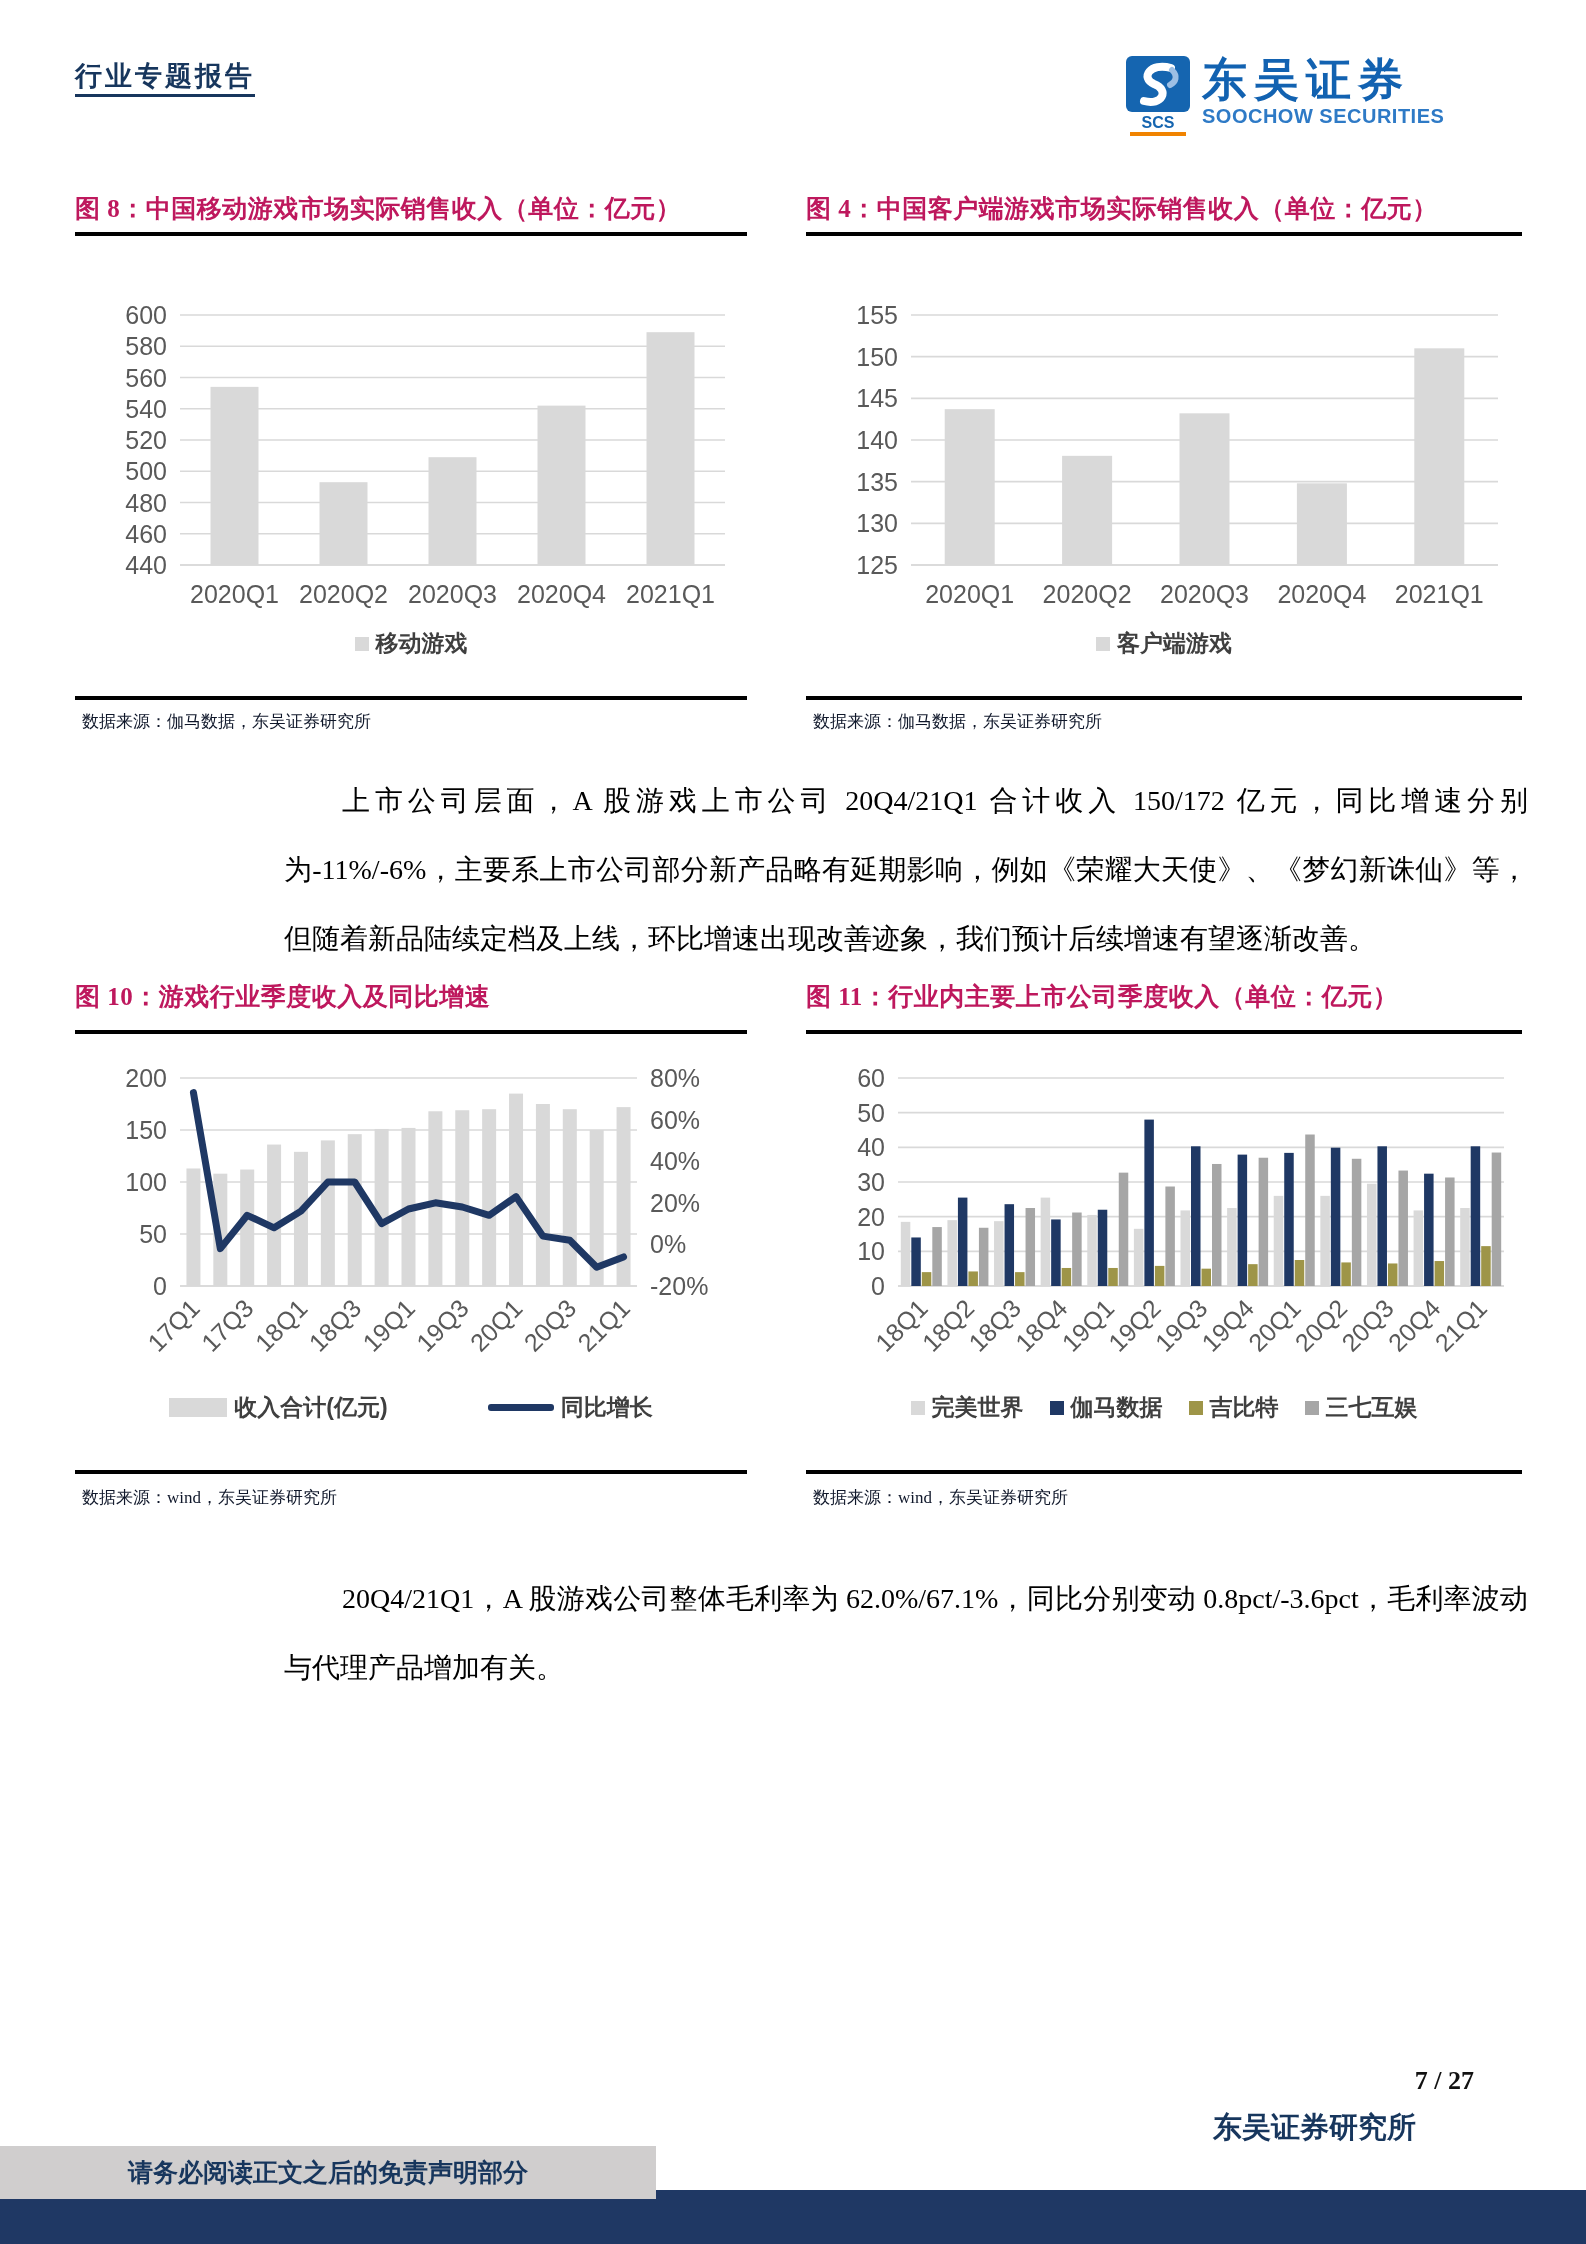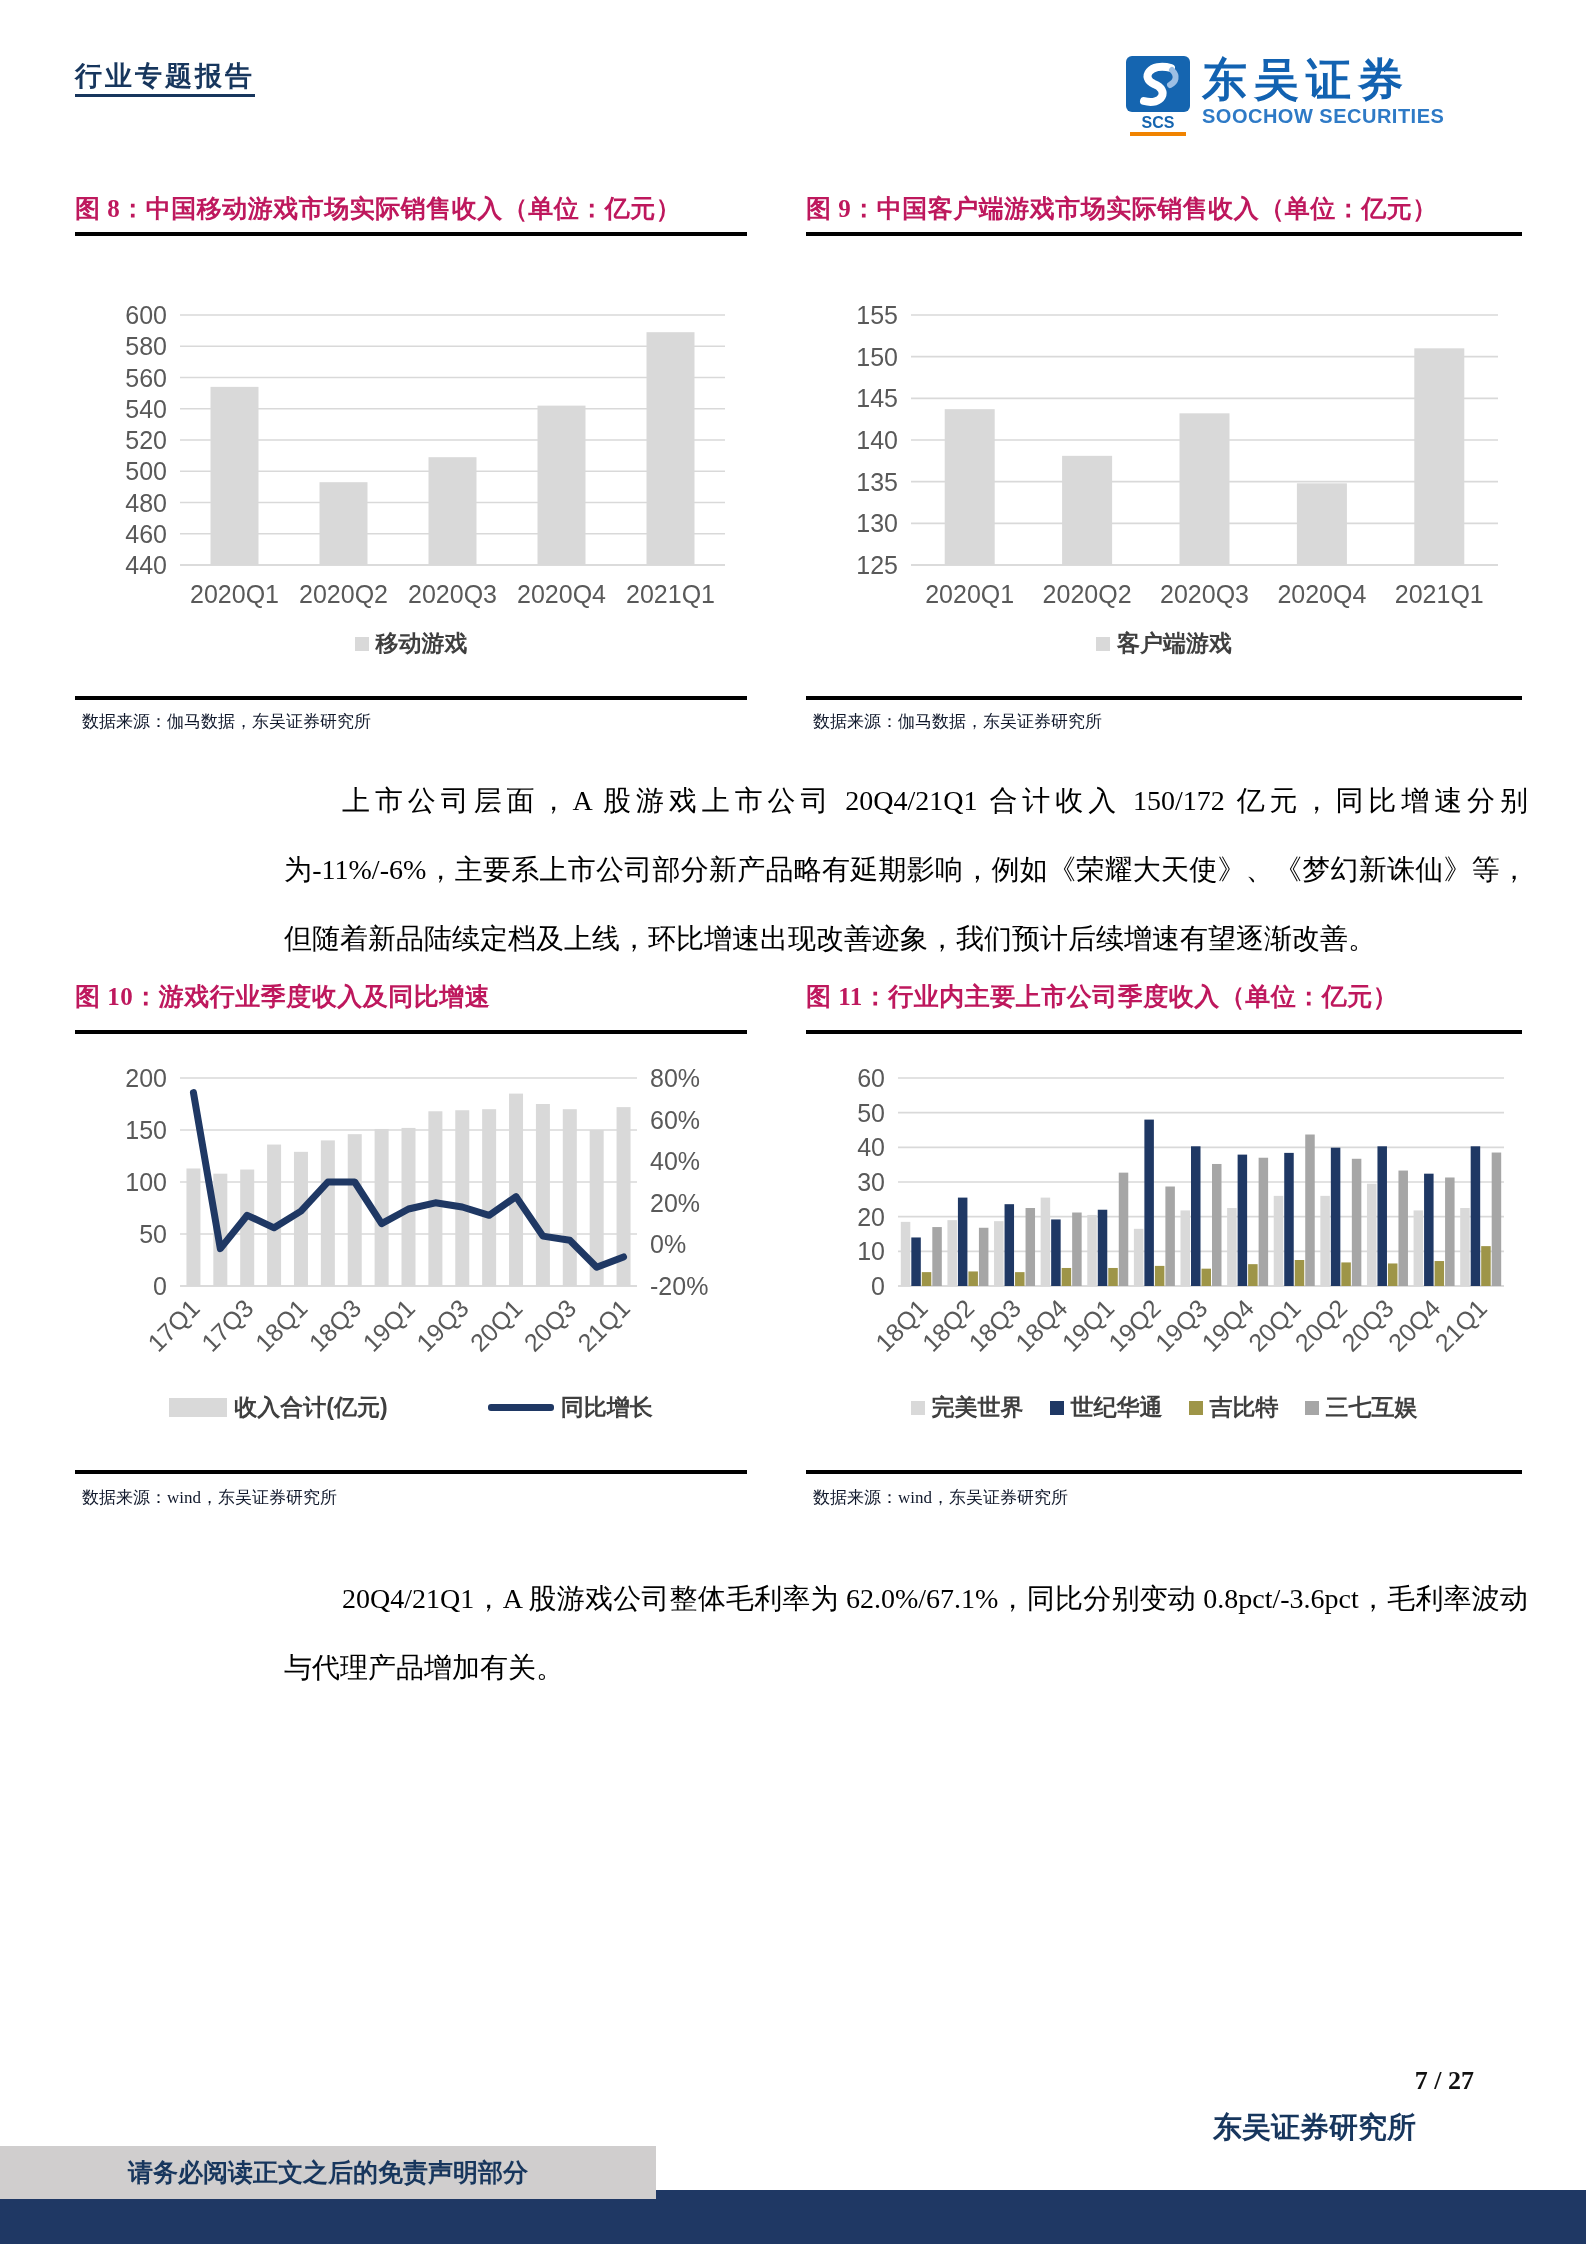--- a/index.html
+++ b/index.html
@@ -91,21 +91,21 @@
     </svg>
   <div class="legend" style="left:75px;top:628px;width:672px;">
       <span class="leg-item">
         <span class="sw-rect" style="background: rgb(217, 217, 217);"></span>
         <span class="leg-label">移动游戏</span>
       </span>
     </div>
   <div class="rule" style="left:75px;top:696px;width:672px;"></div>
   <div class="src" style="left:82px;top:710px;">数据来源：伽马数据，东吴证券研究所</div>
 
-  <div class="fig-title" style="left:806px;top:192px;">图 9：中国客户端游戏市场实际销售收入（单位：亿元）</div>
+  <div class="fig-title" style="left:806px;top:192px;">图 4：中国客户端游戏市场实际销售收入（单位：亿元）</div>
   <div class="rule" style="left:806px;top:232px;width:716px;"></div>
   <svg class="chart" style="left:806px;top:250px;" width="716" height="370" viewBox="0 0 716 370">
       <line x1="105" x2="692" y1="315" y2="315" stroke="#cfcfcf" stroke-width="1.6"></line>
       <text x="92" y="324" text-anchor="end" class="ax">125</text>
       <line x1="105" x2="692" y1="273.3333333333333" y2="273.3333333333333" stroke="#d9d9d9" stroke-width="1.6"></line>
       <text x="92" y="282.3333333333333" text-anchor="end" class="ax">130</text>
       <line x1="105" x2="692" y1="231.66666666666669" y2="231.66666666666669" stroke="#d9d9d9" stroke-width="1.6"></line>
       <text x="92" y="240.66666666666669" text-anchor="end" class="ax">135</text>
       <line x1="105" x2="692" y1="190" y2="190" stroke="#d9d9d9" stroke-width="1.6"></line>
       <text x="92" y="199" text-anchor="end" class="ax">140</text>
@@ -280,21 +280,21 @@
       <rect x="685.6923076923076" y="106.53333333333333" width="9.5" height="133.46666666666667" fill="#a6a6a6"></rect>
       <text x="682.6923076923076" y="264" class="ax" text-anchor="end" transform="rotate(-45 682.6923076923076 264)">21Q1</text>
     </svg>
   <div class="legend" style="left:806px;top:1392px;width:716px;gap:26px;">
       <span class="leg-item">
         <span class="sw-rect" style="background: rgb(217, 217, 217);"></span>
         <span class="leg-label">完美世界</span>
       </span>
       <span class="leg-item">
         <span class="sw-rect" style="background: rgb(31, 56, 100);"></span>
-        <span class="leg-label">世纪华通</span>
+        <span class="leg-label">伽马数据</span>
       </span>
       <span class="leg-item">
         <span class="sw-rect" style="background: rgb(158, 149, 72);"></span>
         <span class="leg-label">吉比特</span>
       </span>
       <span class="leg-item">
         <span class="sw-rect" style="background: rgb(166, 166, 166);"></span>
         <span class="leg-label">三七互娱</span>
       </span>
     </div>

